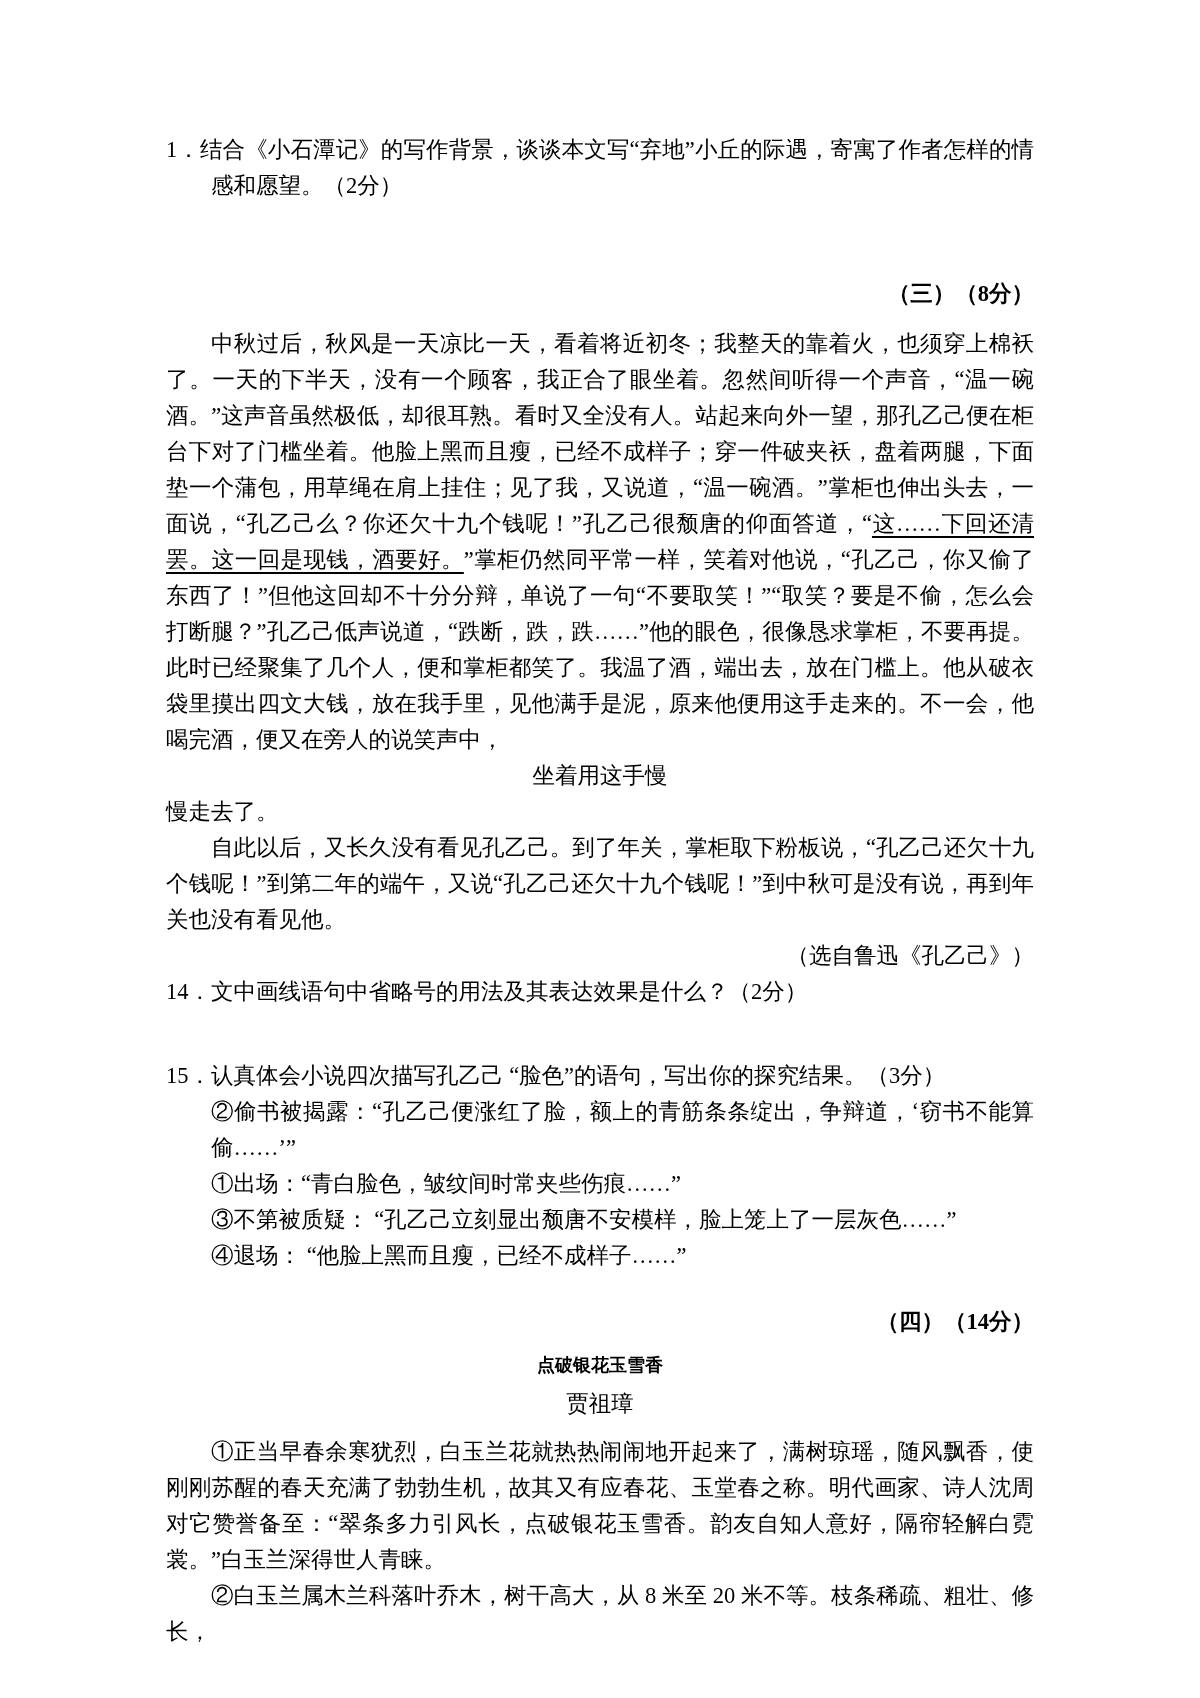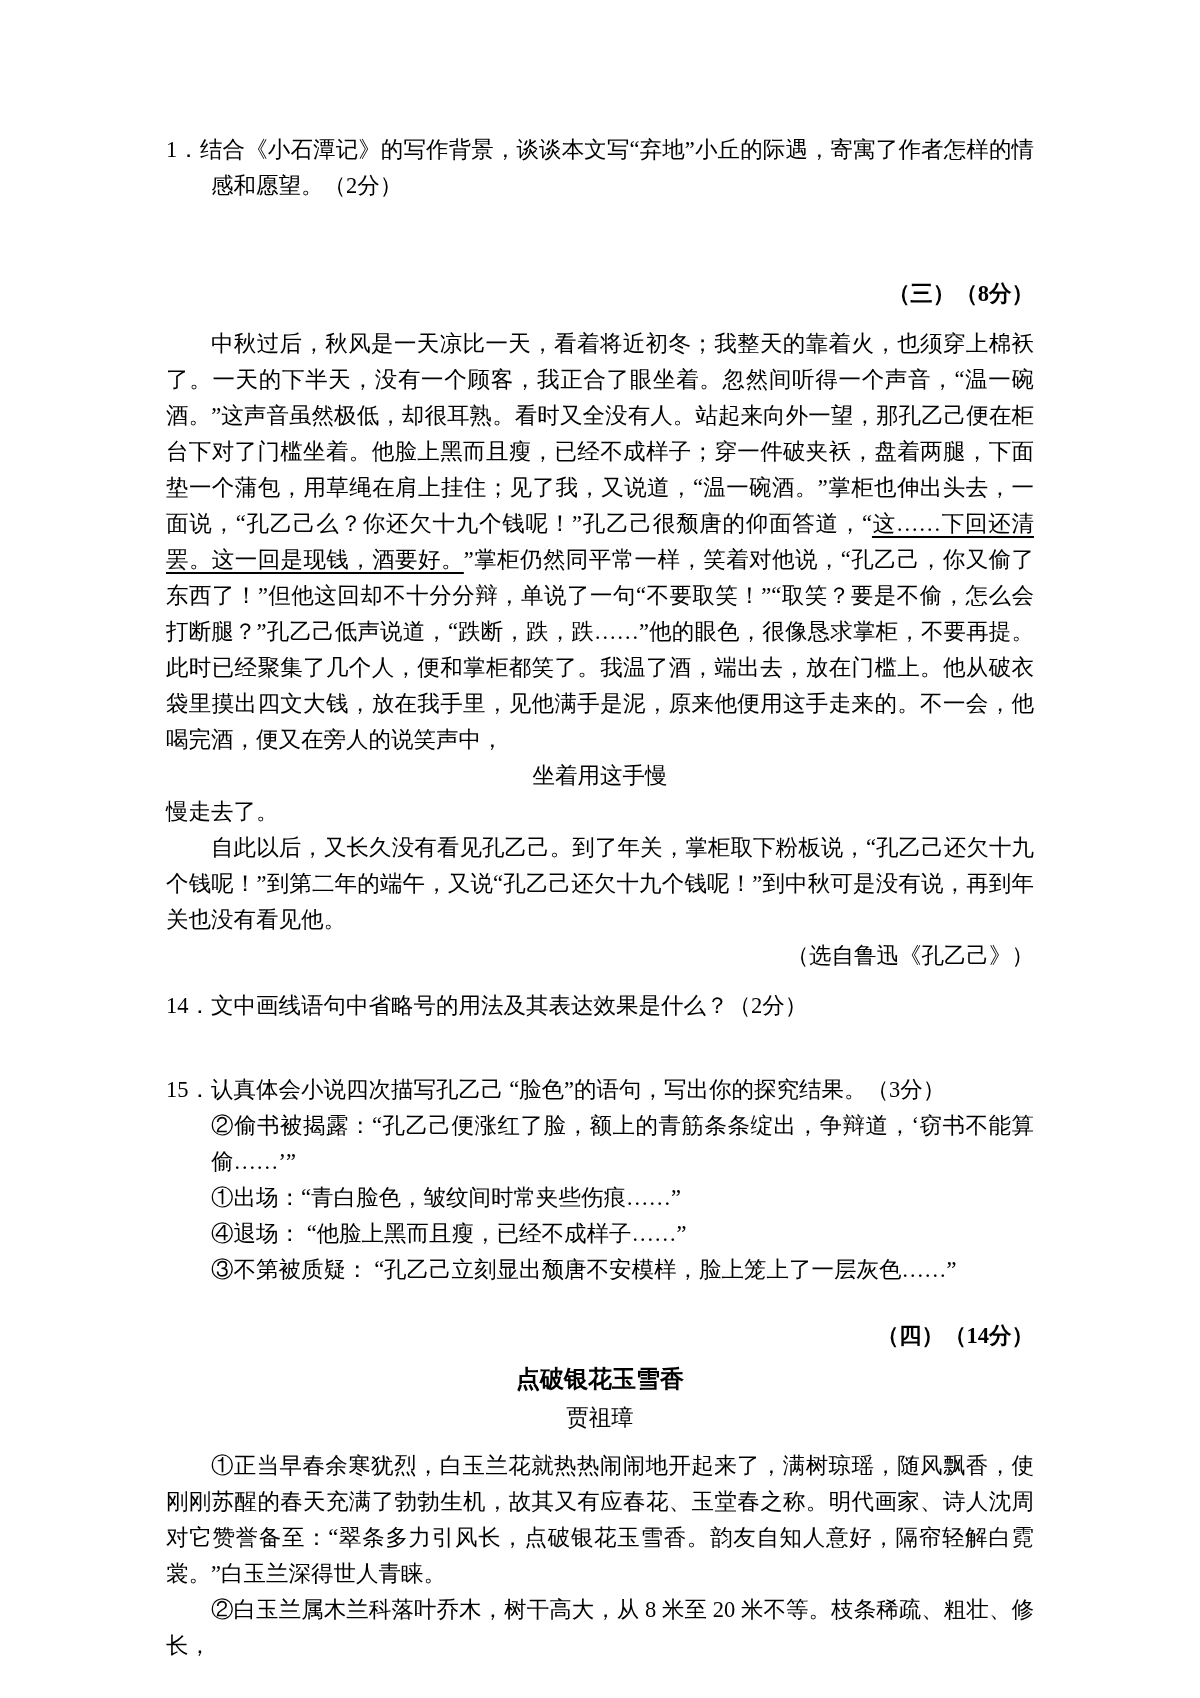--- a/index.html
+++ b/index.html
@@ -26,30 +26,30 @@
     font-weight: bold;
     margin-bottom: 14px;
   }
   .para {
     text-align: justify;
     text-indent: 2em;
   }
   .center-line { text-align: center; }
   .u { text-decoration: underline; text-underline-offset: 5px; }
   .source { text-align: right; }
-  .q14 { margin-top: 14px; margin-bottom: 48px; }
+  .q14 { margin-top: 0; margin-bottom: 48px; }
   .q15-block { margin-bottom: 30px; }
   .q15-item { margin-left: 2em; text-align: justify; }
   .q16 { margin-bottom: 58px; }
   .sec4 { margin-bottom: 6px; }
   .article-title {
     text-align: center;
     font-weight: bold;
     font-family: "Liberation Sans", "DejaVu Sans", sans-serif;
-    font-size: 24px;
+    font-size: 18px;
     line-height: 38px;
     margin-bottom: 2px;
   }
   .article-author {
     text-align: center;
     margin-bottom: 12px;
   }
 </style>
 </head>
 <body>
@@ -69,22 +69,22 @@
   <p class="para">自此以后，又长久没有看见孔乙己。到了年关，掌柜取下粉板说，“孔乙己还欠十九个钱呢！”到第二年的端午，又说“孔乙己还欠十九个钱呢！”到中秋可是没有说，再到年关也没有看见他。</p>
 
   <div class="source">（选自鲁迅《孔乙己》）</div>
 
   <p class="question q14">14．文中画线语句中省略号的用法及其表达效果是什么？（2分）</p>
 
   <div class="q15-block">
     <p class="question">15．认真体会小说四次描写孔乙己 “脸色”的语句，写出你的探究结果。（3分）</p>
     <div class="q15-item">②偷书被揭露：“孔乙己便涨红了脸，额上的青筋条条绽出，争辩道，‘窃书不能算偷……’”</div>
     <div class="q15-item">①出场：“青白脸色，皱纹间时常夹些伤痕……”</div>
+    <div class="q15-item">③不第被质疑： “孔乙己立刻显出颓唐不安模样，脸上笼上了一层灰色……”</div>
     <div class="q15-item">④退场： “他脸上黑而且瘦，已经不成样子……”</div>
-    <div class="q15-item">③不第被质疑： “孔乙己立刻显出颓唐不安模样，脸上笼上了一层灰色……”</div>
   </div>
 
 
   <div class="sec-header sec4">（四）（14分）</div>
 
   <div class="article-title">点破银花玉雪香</div>
 
   <div class="article-author">贾祖璋</div>
 
   <p class="para">①正当早春余寒犹烈，白玉兰花就热热闹闹地开起来了，满树琼瑶，随风飘香，使刚刚苏醒的春天充满了勃勃生机，故其又有应春花、玉堂春之称。明代画家、诗人沈周对它赞誉备至：“翠条多力引风长，点破银花玉雪香。韵友自知人意好，隔帘轻解白霓裳。”白玉兰深得世人青睐。</p>

